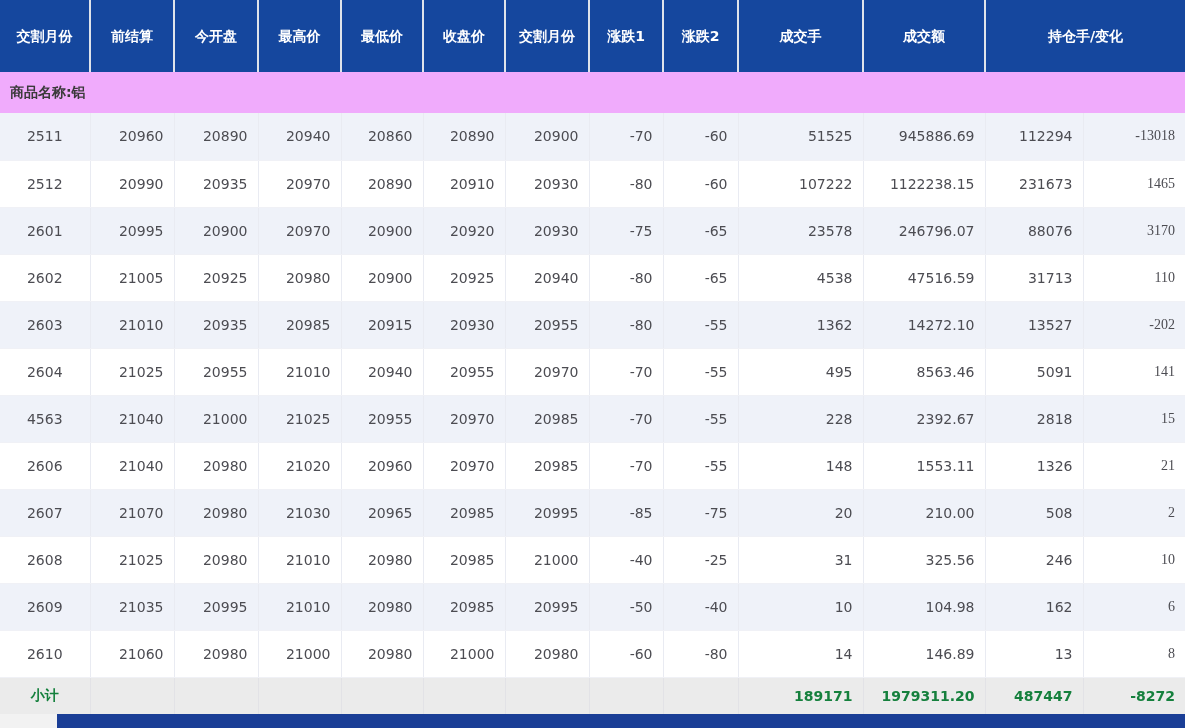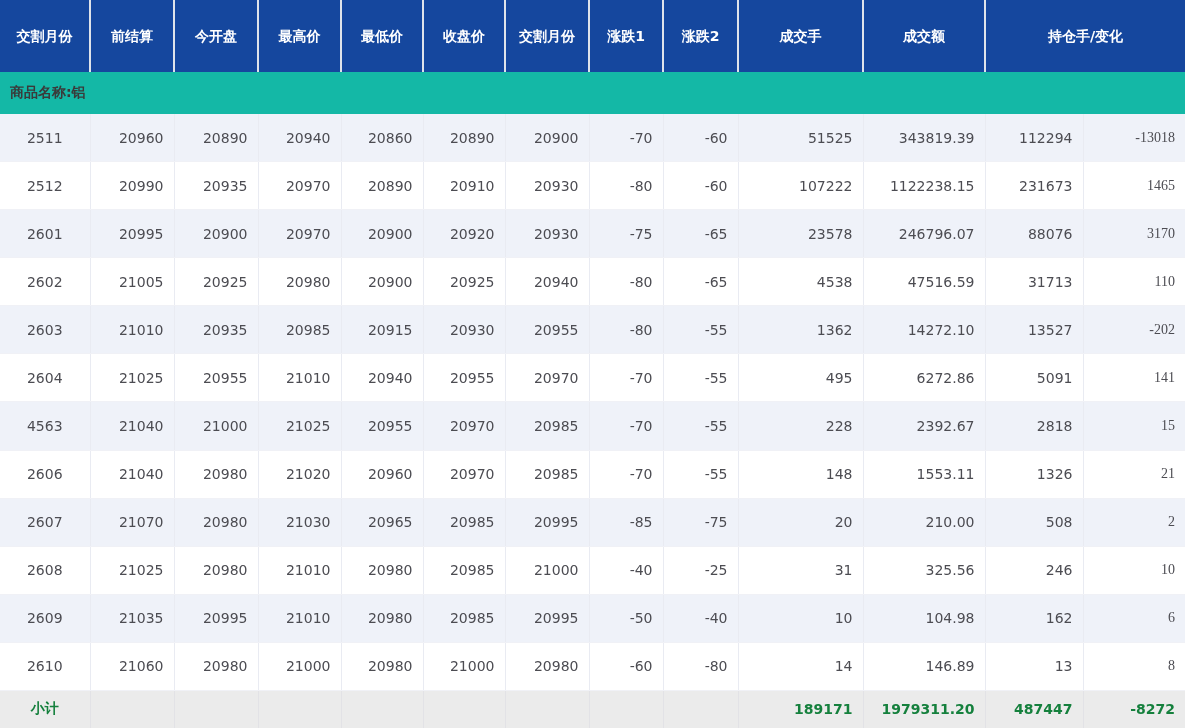--- a/index.html
+++ b/index.html
@@ -1,30 +1,30 @@
 <!DOCTYPE html>
 <html><head>
 <meta charset="utf-8">
 <style>
   * { margin:0; padding:0; box-sizing:border-box; }
   html,body { width:1185px; background:#fff; font-family:"DejaVu Sans","Liberation Sans",sans-serif; }
-  .wrap { width:1185px; height:728px; overflow:hidden; display:flex; flex-direction:row; }
+  .wrap { width:1185px; height:728px; overflow:hidden; display:flex; flex-direction:column; }
   table { width:1185px; border-collapse:collapse; table-layout:fixed; }
 
   
   thead th {
     background:#15479E; color:#fff; font-size:14px; font-weight:bold;
     text-align:center; vertical-align:middle; height:72px;
     border-right:2px solid #dfe3ea; padding:0 8px; line-height:21px;
   }
   thead th:last-child { border-right:none; }
 
   
   .group-row td {
-    background:#14b8a6; color:#3a3a3a; font-size:14px; font-weight:bold;
+    background:#f0abfc; color:#3a3a3a; font-size:14px; font-weight:bold;
     height:41px; padding-left:10px; text-align:left; vertical-align:middle;
   }
 
   
   tbody.data tr { height:47px; }
   tbody.data td {
     font-size:14px; color:#4c4c52; vertical-align:middle;
     border-right:1px solid #e9ebf2; border-bottom:1px solid #f0f1f6;
     text-align:right; padding-right:10px; background:#fff;
   }
@@ -93,21 +93,21 @@
           <td>2511</td>
           <td>20960</td>
           <td>20890</td>
           <td>20940</td>
           <td>20860</td>
           <td>20890</td>
           <td>20900</td>
           <td>-70</td>
           <td>-60</td>
           <td>51525</td>
-          <td>343819.39</td>
+          <td>945886.69</td>
           <td>112294</td>
           <td>-13018</td>
         </tr>
         <tr>
           <td>2512</td>
           <td>20990</td>
           <td>20935</td>
           <td>20970</td>
           <td>20890</td>
           <td>20910</td>
@@ -168,21 +168,21 @@
           <td>2604</td>
           <td>21025</td>
           <td>20955</td>
           <td>21010</td>
           <td>20940</td>
           <td>20955</td>
           <td>20970</td>
           <td>-70</td>
           <td>-55</td>
           <td>495</td>
-          <td>6272.86</td>
+          <td>8563.46</td>
           <td>5091</td>
           <td>141</td>
         </tr>
         <tr>
           <td>4563</td>
           <td>21040</td>
           <td>21000</td>
           <td>21025</td>
           <td>20955</td>
           <td>20970</td>

